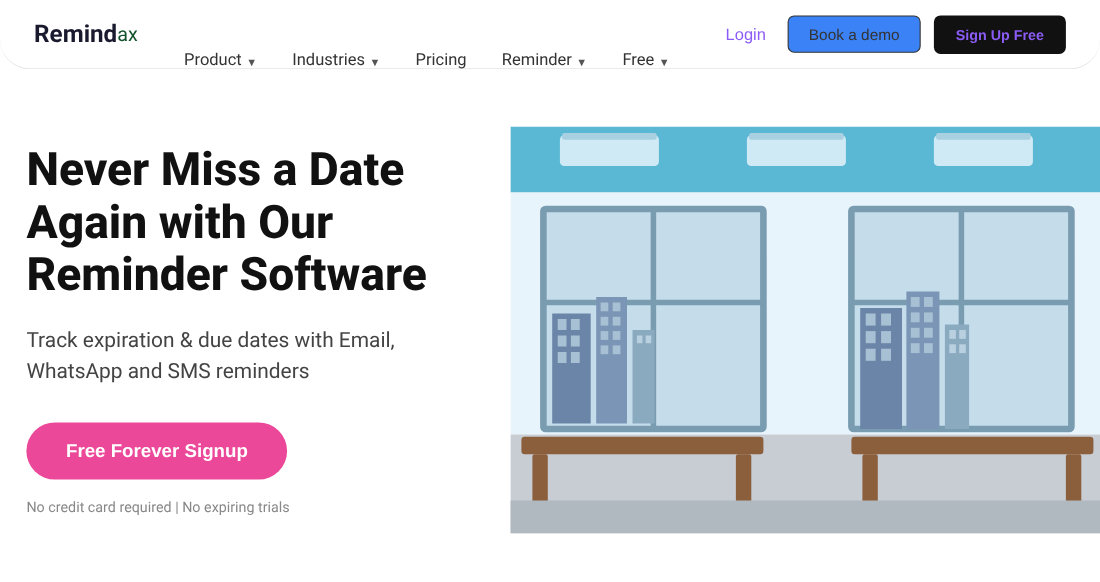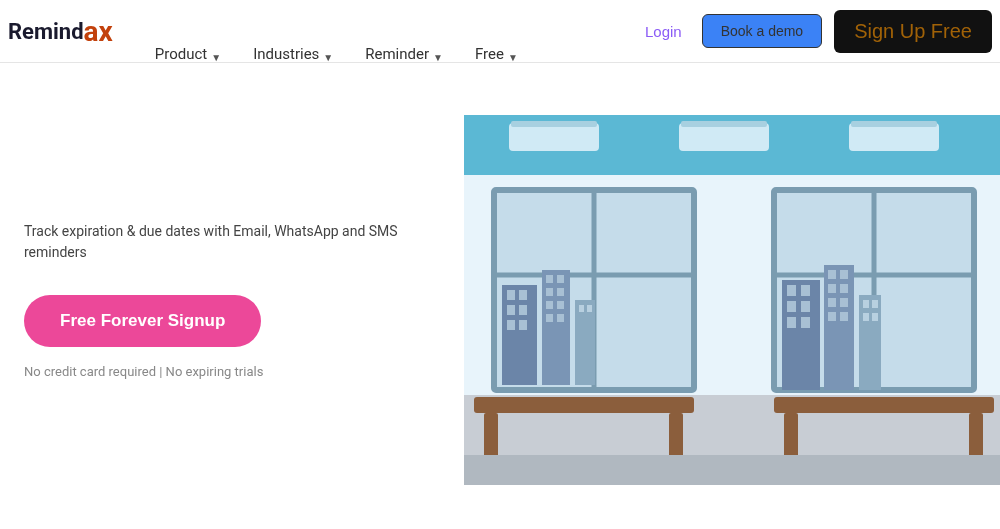--- a/index.html
+++ b/index.html
@@ -2,40 +2,41 @@
 <html><head>
   <meta charset="utf-8">
   <style>
     * { margin: 0; padding: 0; box-sizing: border-box; }
     body { font-family: -apple-system, BlinkMacSystemFont, 'Segoe UI', Roboto, sans-serif; background: #fff; width: 1000px; min-height: 529px; overflow-x: hidden; }
 
     
     nav {
       display: flex;
       align-items: center;
-      padding: 0 8px;
+      padding: 0 31px;
       height: 63px;
       border-bottom: 1px solid #e5e5e5;
       background: #fff;
+      border-radius: 27px;
     }
     .logo {
       display: flex;
       align-items: center;
       margin-right: 28px;
       text-decoration: none;
     }
     .logo-remind {
       font-size: 22px;
       font-weight: 700;
       color: #1a1a2e;
     }
     .logo-ax {
-      font-size: 28px;
-      font-weight: 700;
-      color: #c2410c;
+      font-size: 18px;
+      font-weight: 400;
+      color: #14532d;
     }
     .nav-links {
       display: flex;
       align-items: center;
       gap: 4px;
       flex: 1;
     }
     .nav-item {
       display: flex;
       align-items: flex-end;
@@ -71,28 +72,28 @@
       font-size: 14px;
       color: #333;
       cursor: pointer;
       background: #3b82f6;
       border: 1.5px solid #333;
       border-radius: 6px;
       padding: 8px 18px;
       font-weight: 500;
     }
     .btn-signup {
-      font-size: 20px;
-      color: #a16207;
+      font-size: 13px;
+      color: #8b5cf6;
       cursor: pointer;
       background: #111;
       border: none;
       border-radius: 6px;
       padding: 10px 20px;
-      font-weight: 400;
+      font-weight: 700;
     }
 
     
     .hero {
       display: flex;
       align-items: center;
       padding: 48px 24px 40px 24px;
       gap: 40px;
       min-height: 466px;
     }
@@ -101,21 +102,21 @@
       max-width: 400px;
     }
     .hero-title {
       font-size: 42px;
       font-weight: 800;
       color: #111;
       line-height: 1.15;
       margin-bottom: 20px;
     }
     .hero-subtitle {
-      font-size: 14px;
+      font-size: 19px;
       color: #444;
       margin-bottom: 32px;
       line-height: 1.5;
     }
     .btn-free-signup {
       display: inline-block;
       background: #ec4899;
       color: #fff;
       border: none;
       border-radius: 50px;
@@ -155,37 +156,41 @@
   <div class="nav-links">
     <a class="nav-item">
       <span>Product</span>
       <span class="chevron">▼</span>
     </a>
     <a class="nav-item">
       <span>Industries</span>
       <span class="chevron">▼</span>
     </a>
     <a class="nav-item">
+      <span>Pricing</span>
+    </a>
+    <a class="nav-item">
       <span>Reminder</span>
       <span class="chevron">▼</span>
     </a>
     <a class="nav-item">
       <span>Free</span>
       <span class="chevron">▼</span>
     </a>
   </div>
   <div class="nav-actions">
     <button class="btn-login">Login</button>
     <button class="btn-demo">Book a demo</button>
     <button class="btn-signup">Sign Up Free</button>
   </div>
 </nav>
 
 <section class="hero">
   <div class="hero-text">
+    <h1 class="hero-title">Never Miss a Date Again with Our Reminder Software</h1>
     <p class="hero-subtitle">Track expiration &amp; due dates with Email, WhatsApp and SMS reminders</p>
     <button class="btn-free-signup">Free Forever Signup</button>
     <br>
     <span class="hero-note">No credit card required | No expiring trials</span>
   </div>
 
   <div class="hero-illustration">
 
     <svg class="illus-svg" viewBox="0 0 540 370" xmlns="http://www.w3.org/2000/svg">
 

